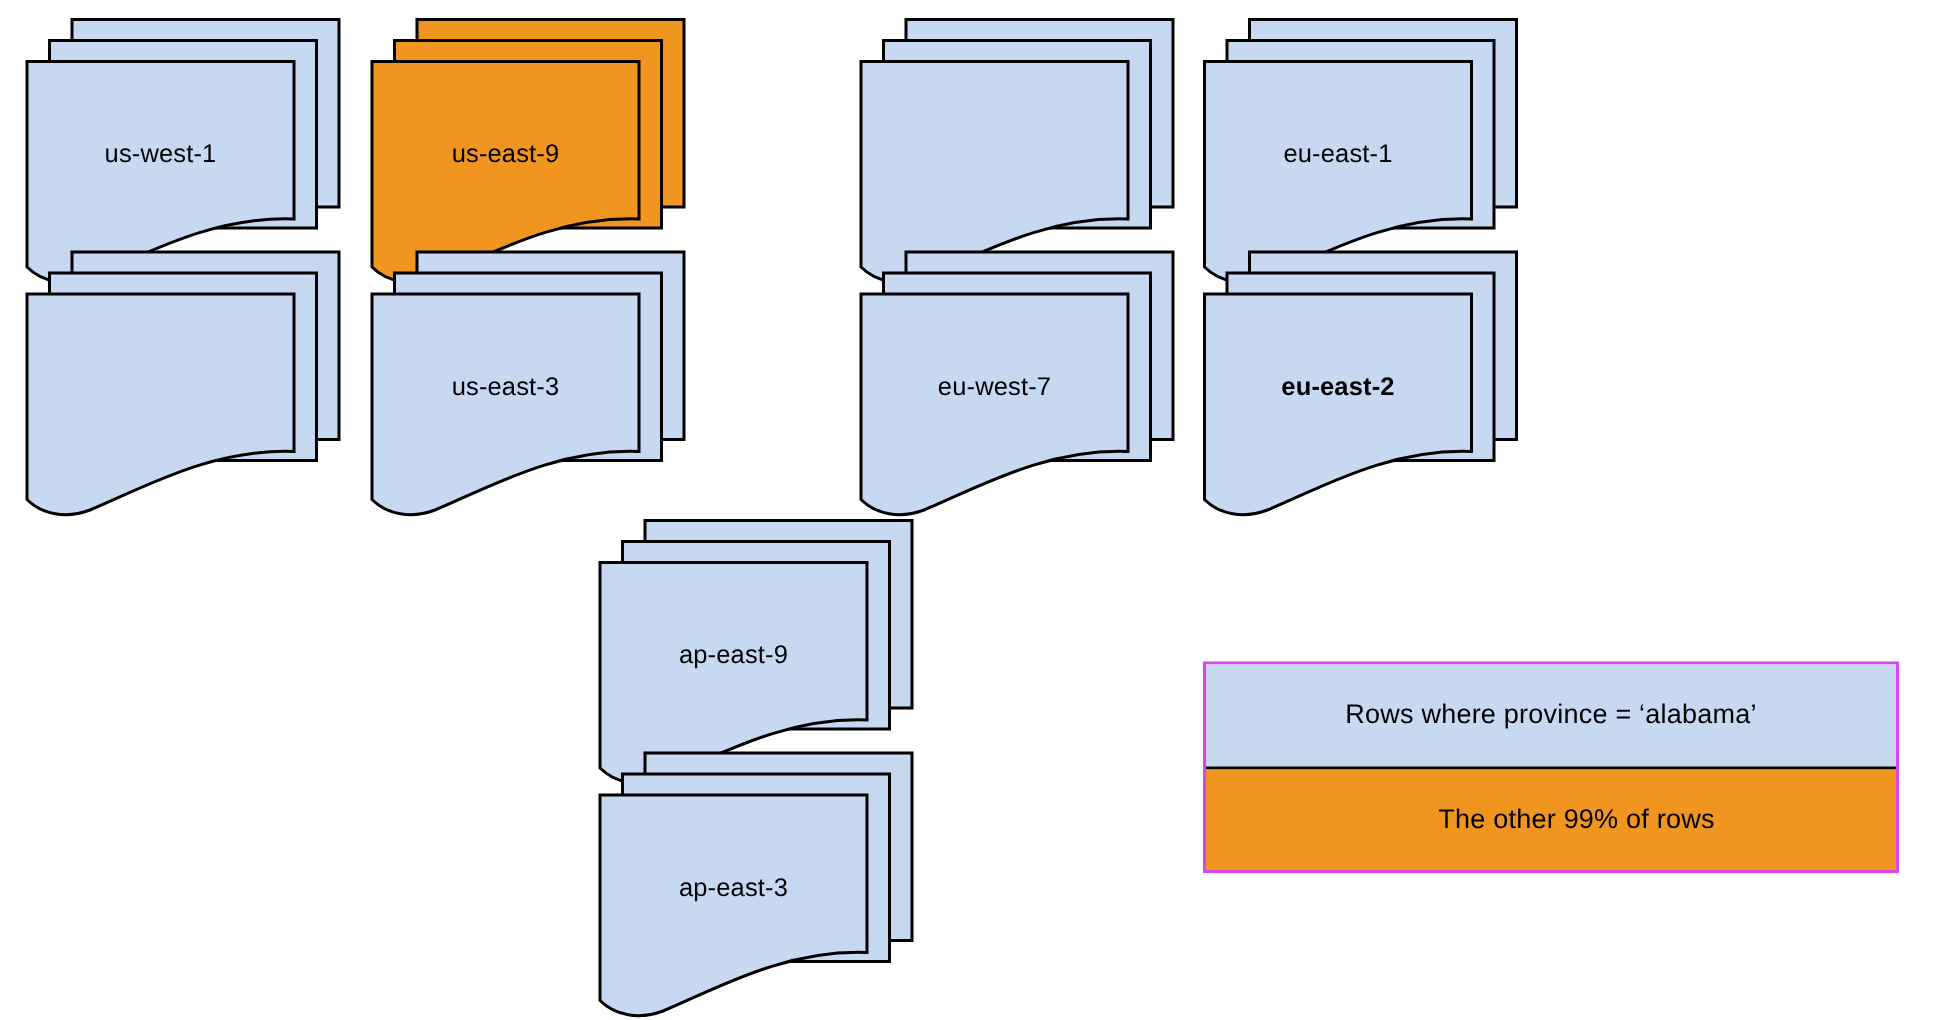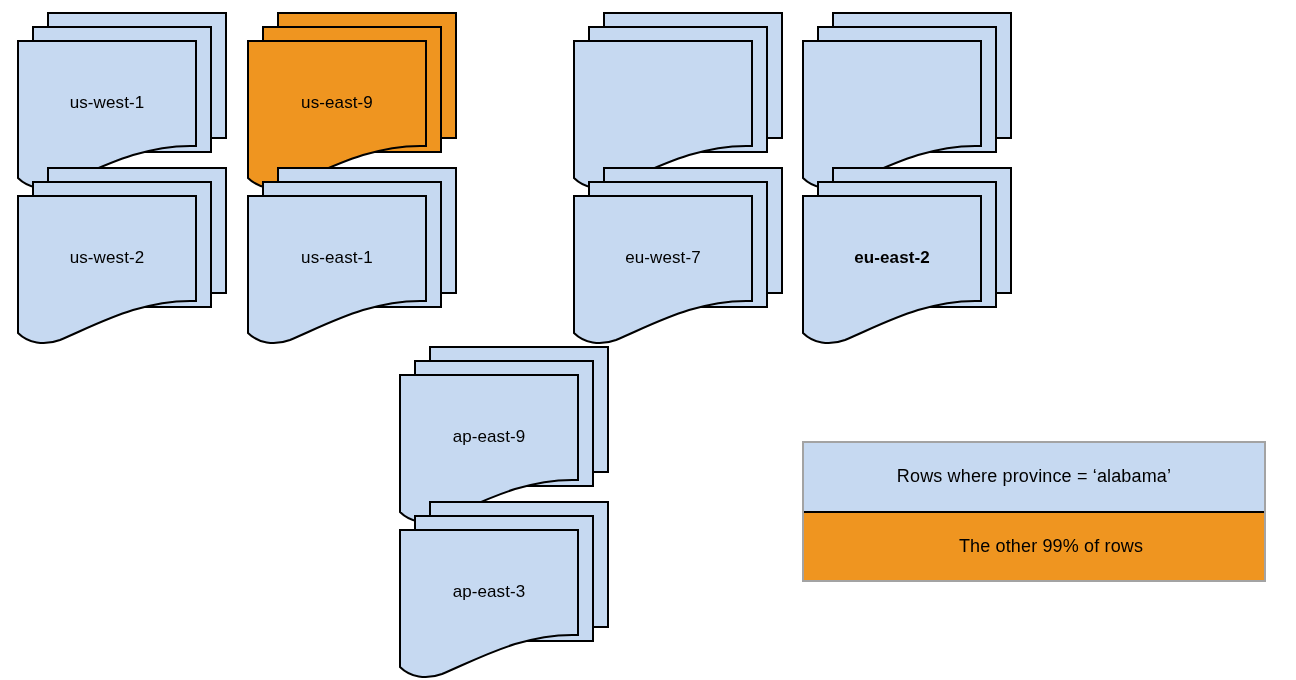--- a/index.html
+++ b/index.html
@@ -47,21 +47,21 @@
     white-space: nowrap;
     pointer-events: none;
   }
   
   .legend {
     position: absolute;
     left: 802px;
     top: 441px;
     width: 464px;
     height: 141px;
-    border: 2px solid #a3a3a3;
+    border: 2px solid #d946ef;
     box-sizing: border-box;
     display: flex;
     flex-direction: column;
   }
   .legend-row {
     flex: 1 1 0;
     display: flex;
     align-items: center;
     justify-content: center;
     font-size: 18px;
@@ -106,36 +106,36 @@
           <path d="M 15 -14 L 193 -14 L 193 111 L 15 111 Z" fill="#c6d9f1" stroke="#000000" stroke-width="2" stroke-linejoin="miter"></path>
           <path d="M 0 0 L 178 0 L 178 105 C 123 103, 78 129, 42 144 C 26 150, 10 147, 0 137 Z" fill="#c6d9f1" stroke="#000000" stroke-width="2" stroke-linejoin="miter"></path>
         </svg>
       </div>
       <div class="stack" style="left: 803px; top: 41px;">
         <svg viewBox="0 0 215 160" width="215" height="160">
           <path d="M 30 -28 L 208 -28 L 208 97 L 30 97 Z" fill="#c6d9f1" stroke="#000000" stroke-width="2" stroke-linejoin="miter"></path>
           <path d="M 15 -14 L 193 -14 L 193 111 L 15 111 Z" fill="#c6d9f1" stroke="#000000" stroke-width="2" stroke-linejoin="miter"></path>
           <path d="M 0 0 L 178 0 L 178 105 C 123 103, 78 129, 42 144 C 26 150, 10 147, 0 137 Z" fill="#c6d9f1" stroke="#000000" stroke-width="2" stroke-linejoin="miter"></path>
         </svg>
+        <div class="stack-label" style="top: 52px;">eu-east-1</div>
       </div>
       <div class="stack" style="left: 18px; top: 196px;">
         <svg viewBox="0 0 215 160" width="215" height="160">
           <path d="M 30 -28 L 208 -28 L 208 97 L 30 97 Z" fill="#c6d9f1" stroke="#000000" stroke-width="2" stroke-linejoin="miter"></path>
           <path d="M 15 -14 L 193 -14 L 193 111 L 15 111 Z" fill="#c6d9f1" stroke="#000000" stroke-width="2" stroke-linejoin="miter"></path>
           <path d="M 0 0 L 178 0 L 178 105 C 123 103, 78 129, 42 144 C 26 150, 10 147, 0 137 Z" fill="#c6d9f1" stroke="#000000" stroke-width="2" stroke-linejoin="miter"></path>
         </svg>
-        <div class="stack-label" style="top: 52px;">us-west-2</div>
       </div>
       <div class="stack" style="left: 248px; top: 196px;">
         <svg viewBox="0 0 215 160" width="215" height="160">
           <path d="M 30 -28 L 208 -28 L 208 97 L 30 97 Z" fill="#c6d9f1" stroke="#000000" stroke-width="2" stroke-linejoin="miter"></path>
           <path d="M 15 -14 L 193 -14 L 193 111 L 15 111 Z" fill="#c6d9f1" stroke="#000000" stroke-width="2" stroke-linejoin="miter"></path>
           <path d="M 0 0 L 178 0 L 178 105 C 123 103, 78 129, 42 144 C 26 150, 10 147, 0 137 Z" fill="#c6d9f1" stroke="#000000" stroke-width="2" stroke-linejoin="miter"></path>
         </svg>
-        <div class="stack-label" style="top: 52px;">us-east-1</div>
+        <div class="stack-label" style="top: 52px;">us-east-3</div>
       </div>
       <div class="stack" style="left: 574px; top: 196px;">
         <svg viewBox="0 0 215 160" width="215" height="160">
           <path d="M 30 -28 L 208 -28 L 208 97 L 30 97 Z" fill="#c6d9f1" stroke="#000000" stroke-width="2" stroke-linejoin="miter"></path>
           <path d="M 15 -14 L 193 -14 L 193 111 L 15 111 Z" fill="#c6d9f1" stroke="#000000" stroke-width="2" stroke-linejoin="miter"></path>
           <path d="M 0 0 L 178 0 L 178 105 C 123 103, 78 129, 42 144 C 26 150, 10 147, 0 137 Z" fill="#c6d9f1" stroke="#000000" stroke-width="2" stroke-linejoin="miter"></path>
         </svg>
         <div class="stack-label" style="top: 52px;">eu-west-7</div>
       </div>
       <div class="stack" style="left: 803px; top: 196px;">

